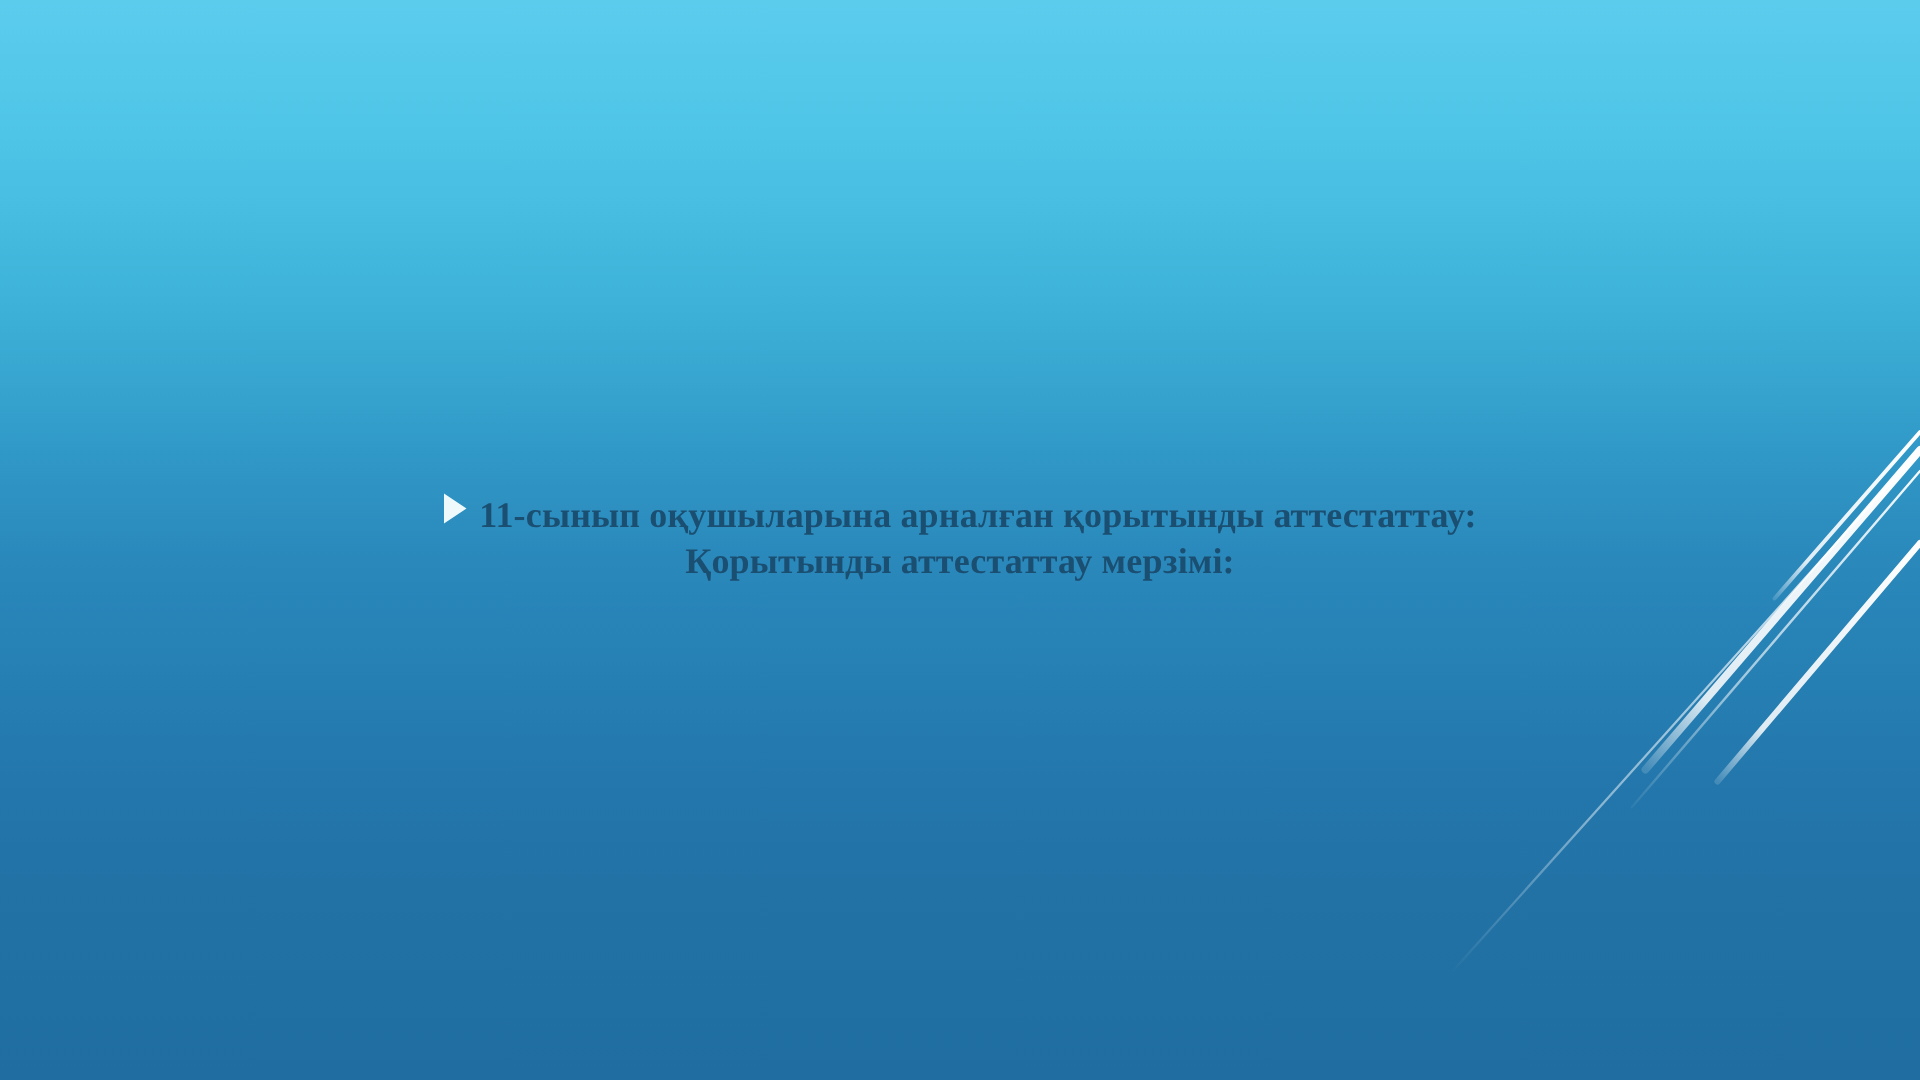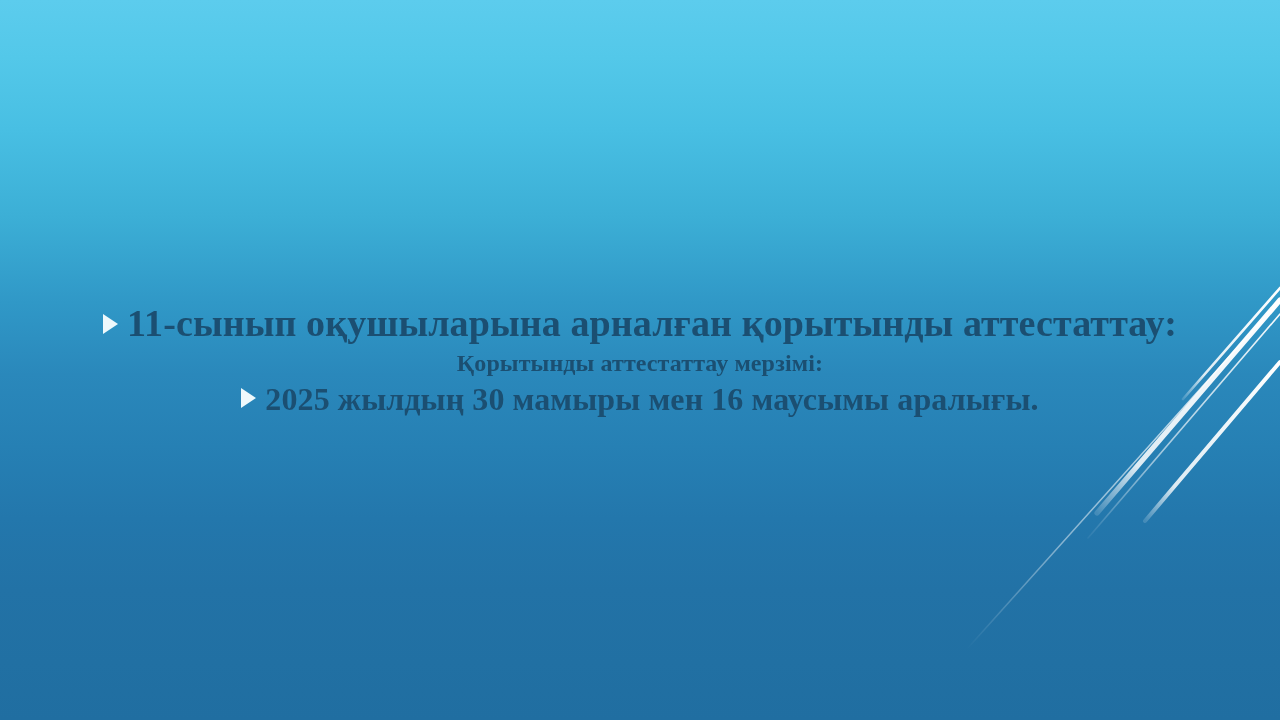--- a/index.html
+++ b/index.html
@@ -61,21 +61,21 @@
     margin: 0 auto;
     text-align: center;
     font-family: "Liberation Serif", "DejaVu Serif", serif;
     font-weight: bold;
     color: #1b4f72;
     line-height: 1.30;
     letter-spacing: 0.1px;
     white-space: nowrap;
   }
 
-  .line-1 { font-size: 38px; }
+  .line-1 { font-size: 24px; }
   .line-2 { font-size: 24px; }
   .line-3 { font-size: 32px; }
 
   .bullet {
     display: inline-block;
     width: 0;
     height: 0;
     border-style: solid;
     border-width: 10px 0 10px 15px;
     border-color: transparent transparent transparent #eef9fc;
@@ -123,18 +123,15 @@
   <div id="content">
 
     <div class="line line-1">
       <span class="bullet"></span><span class="txt">11-сынып оқушыларына арналған қорытынды аттестаттау:</span>
     </div>
 
     <div class="line line-2">
       <span class="txt">Қорытынды аттестаттау мерзімі:</span>
     </div>
 
-    <div class="line line-3">
-      <span class="bullet"></span><span class="txt">2025 жылдың 30 мамыры мен 16 маусымы аралығы.</span>
-    </div>
 
   </div>
 </div>
 
 </body></html>

